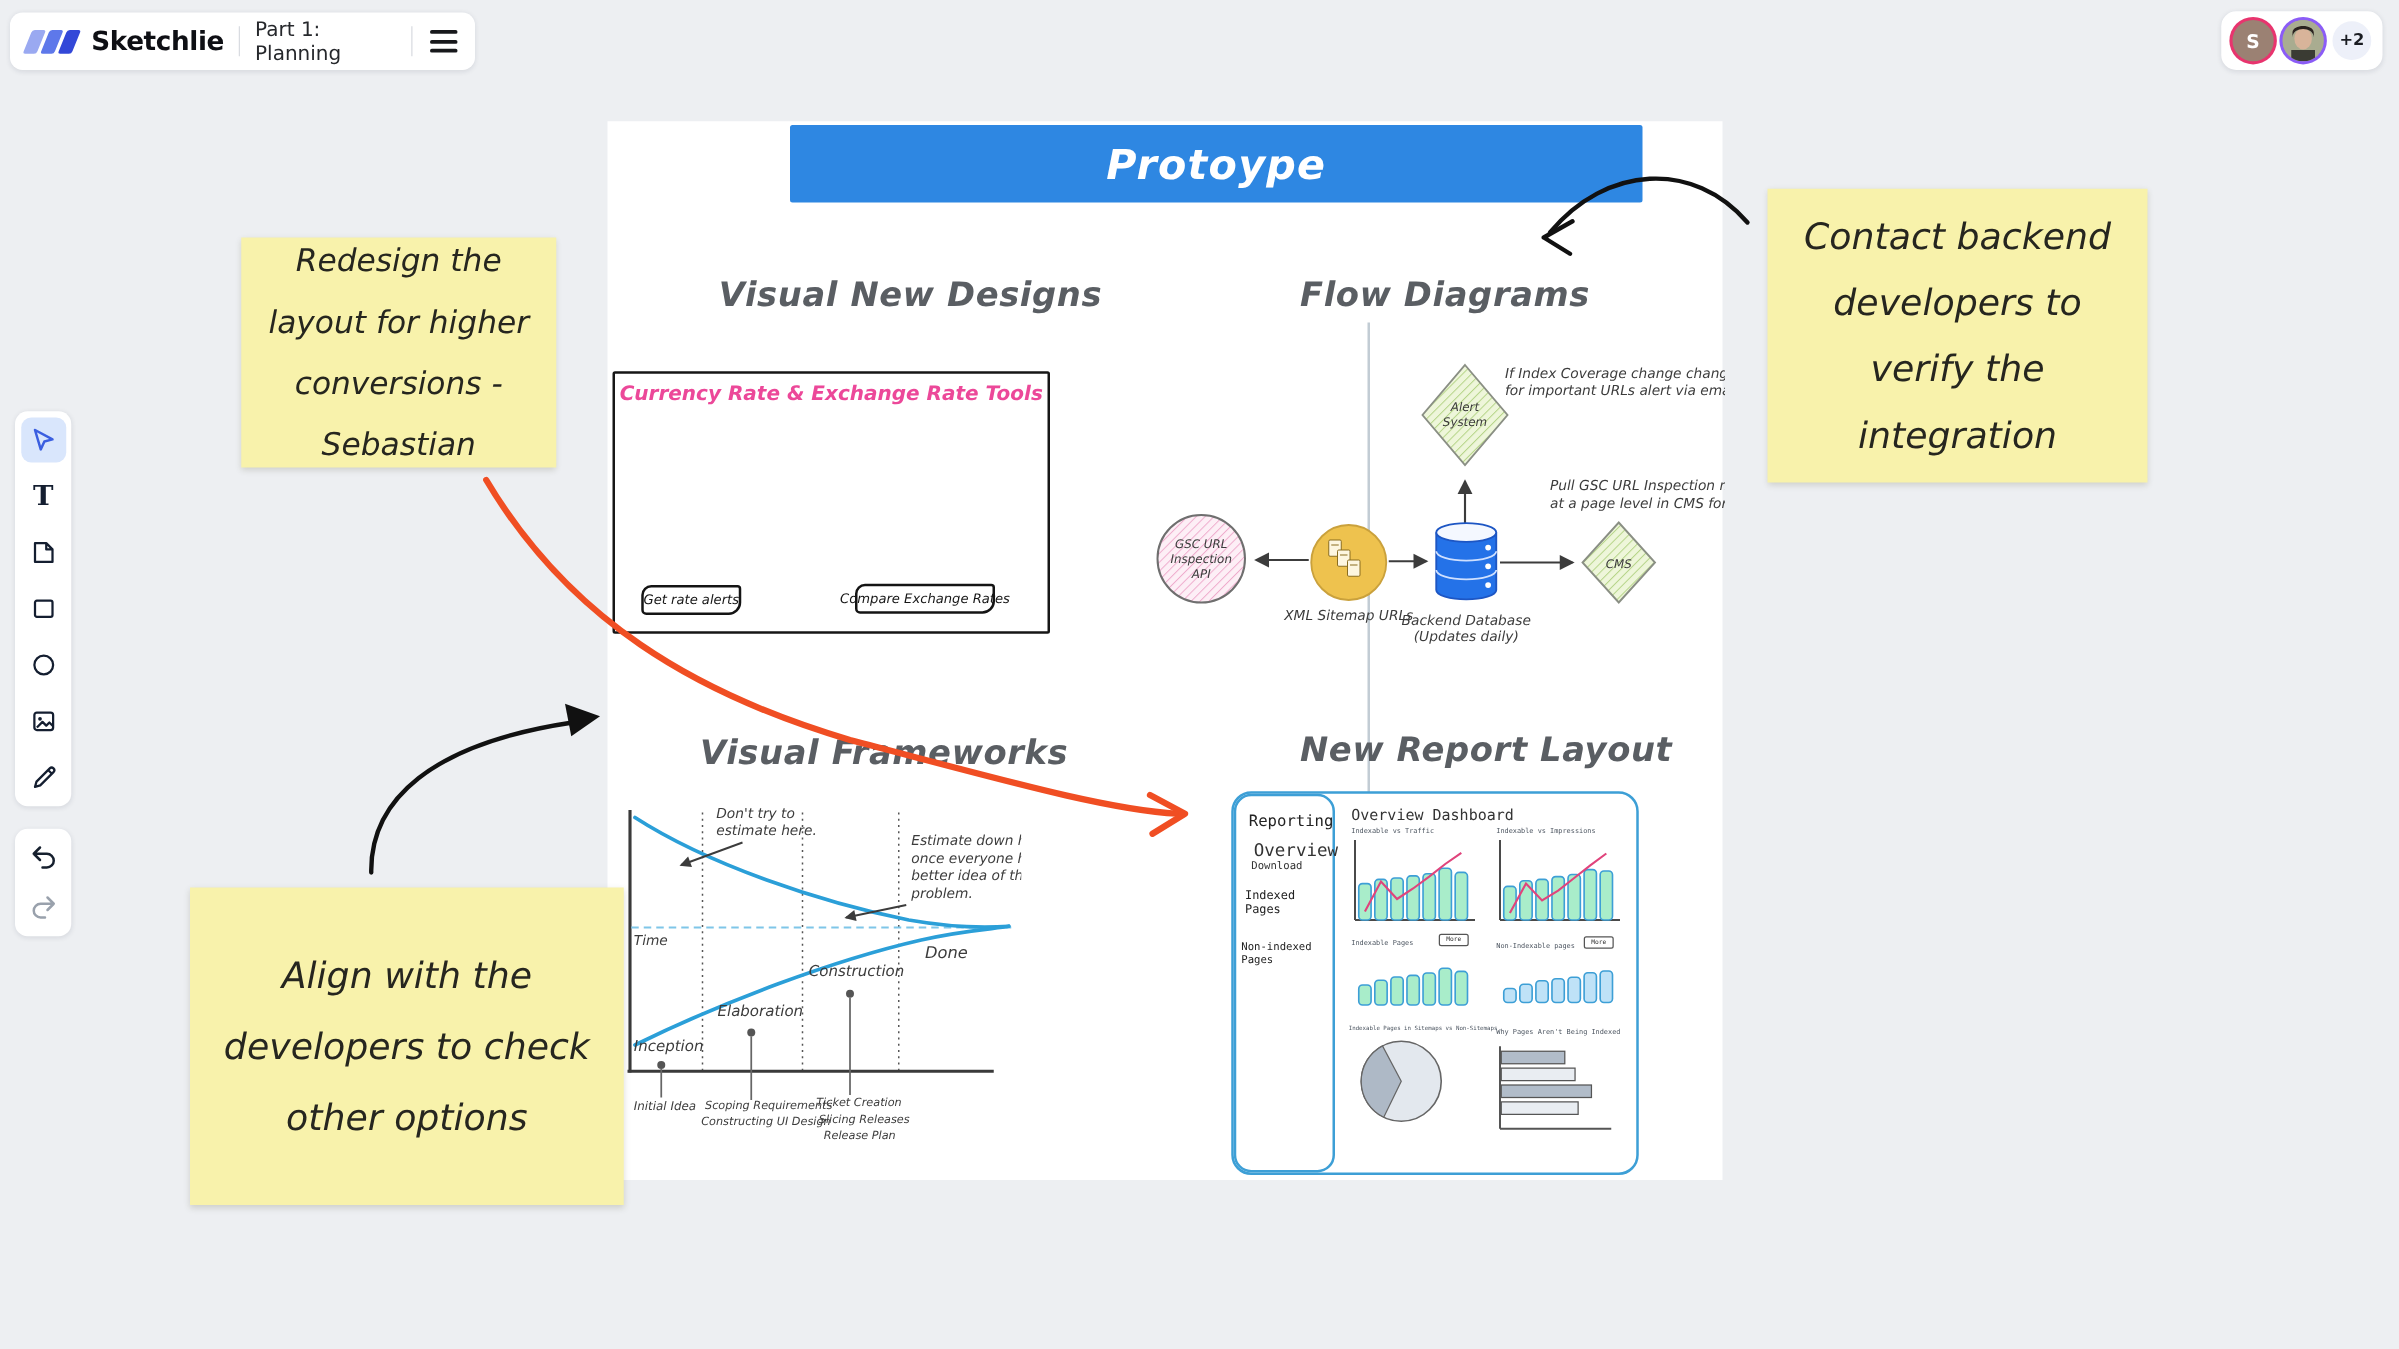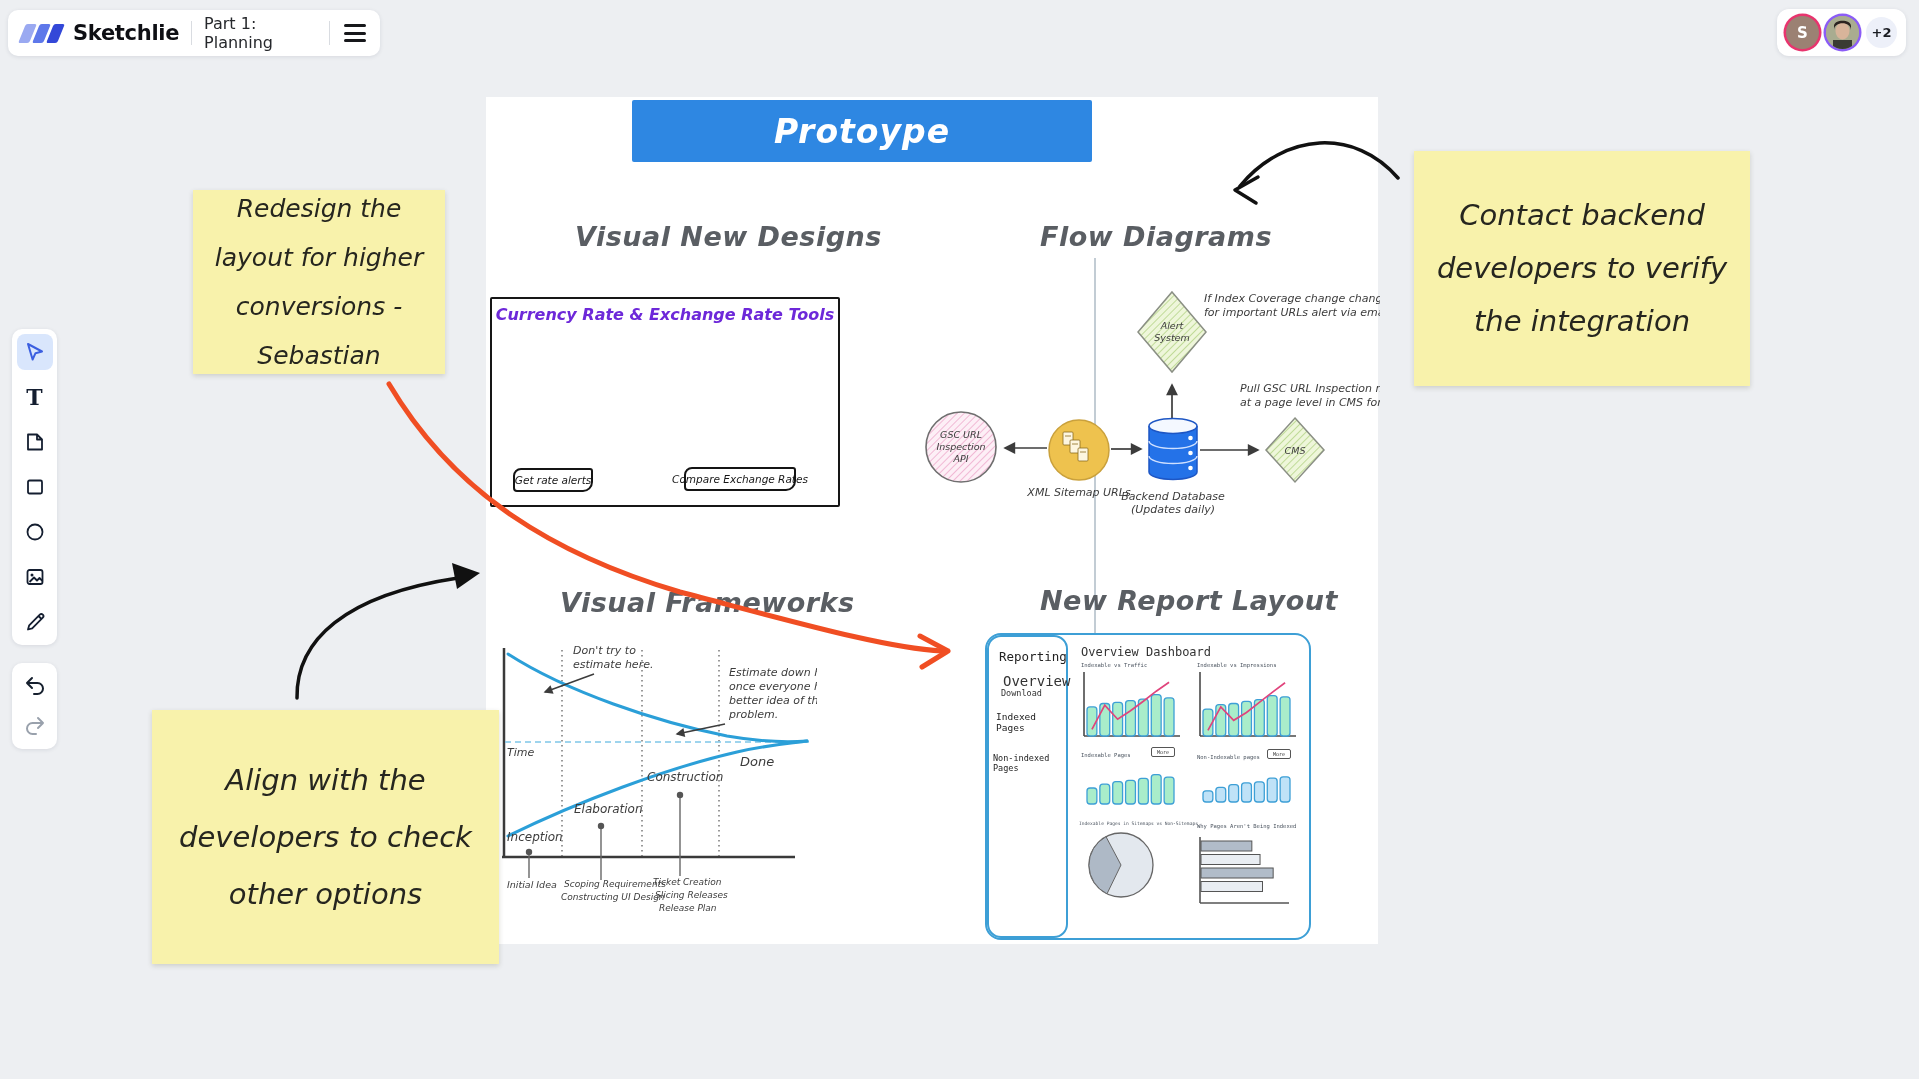--- a/index.html
+++ b/index.html
@@ -23,26 +23,26 @@
   .avmore{width:31px;height:31px;border-radius:50%;background:#edf0f9;color:#1a1c22;display:flex;align-items:center;justify-content:center;font-size:13px;font-weight:700;}
   
   .tools{left:12px;top:329px;width:45px;height:316px;display:flex;flex-direction:column;align-items:center;padding:5px 0;box-sizing:border-box;justify-content:space-between;z-index:10;}
   .tools2{left:12px;top:663px;width:45px;height:86px;display:flex;flex-direction:column;align-items:center;justify-content:space-evenly;z-index:10;}
   .tool{width:36px;height:36px;display:flex;align-items:center;justify-content:center;border-radius:8px;cursor:pointer;}
   .tool.sel{background:#d9e6fc;}
   .ticon{font-family:"DejaVu Serif","Liberation Serif",serif;font-size:22px;font-weight:700;color:#141e30;line-height:1;}
   
   .canvas{left:486px;top:97px;width:892px;height:847px;background:#fff;z-index:1;}
   .divline{left:1094px;top:258px;width:2px;height:682px;background:#c2ccd4;z-index:2;}
-  .banner{left:632px;top:100px;width:460px;height:62px;background:#2e87e2;border-radius:2px;display:flex;align-items:center;justify-content:center;z-index:2;}
+  .banner{left:632px;top:100px;width:682px;height:62px;background:#2e87e2;border-radius:2px;display:flex;align-items:center;justify-content:center;z-index:2;}
   .banner div{color:#fff;font-size:33px;font-style:italic;font-weight:700;letter-spacing:1px;}
   .sechead{position:absolute;font-size:27px;font-style:italic;font-weight:600;color:#5a5e63;letter-spacing:.5px;text-align:center;z-index:2;white-space:nowrap;}
   
   .frame{left:490px;top:297px;width:346px;height:206px;border:2.5px solid #161616;border-radius:2px;background:#fff;z-index:2;}
-  .frametitle{position:absolute;top:6px;left:0;width:100%;text-align:center;font-size:16px;font-style:italic;color:#6d28d9;font-weight:600;}
+  .frametitle{position:absolute;top:6px;left:0;width:100%;text-align:center;font-size:16px;font-style:italic;color:#ec4899;font-weight:600;}
   .mock{position:absolute;background:#fff;border:2px solid #141414;border-radius:3px;box-sizing:border-box;overflow:hidden;}
   .navy{background:#1e3a5f;color:#fff;text-align:center;}
   .tiny{color:#b9c6d8;}
   .sketchbox{position:absolute;background:#fff;border:2px solid #141414;border-radius:8px 3px 10px 4px;display:flex;align-items:center;justify-content:center;font-style:italic;font-size:10.5px;color:#161616;z-index:3;white-space:nowrap;}
   .mrow{margin:3px 6px 0 6px;border:.7px solid #b5b5b5;border-radius:1.5px;height:8px;display:flex;align-items:center;gap:2px;padding:0 2px;font-size:3.4px;color:#555;}
   .chk{width:3.2px;height:3.2px;border:.6px solid #999;}
   .btn-gray{margin:3px 6px 0 6px;height:8px;background:#c9cdd3;border-radius:1.5px;display:flex;align-items:center;justify-content:center;color:#fff;font-size:3.6px;}
   .badge{background:#0b0b0b;color:#fff;border-radius:1.5px;height:7px;display:flex;align-items:center;justify-content:center;font-size:3.2px;padding:0 3px;}
   
   .dash{left:985px;top:633px;width:322px;height:303px;border:2px solid #3d9fd6;border-radius:16px;background:#fff;z-index:2;font-family:"DejaVu Sans Mono","Liberation Mono",monospace;}
@@ -312,21 +312,21 @@
     <path d="M1398,178 C1355,128 1285,132 1240,186" fill="none" stroke="#111" stroke-width="3.5" stroke-linecap="round"></path>
     <path d="M1235,190 L1258,177 M1235,190 L1256,203" fill="none" stroke="#111" stroke-width="3.5" stroke-linecap="round"></path>
     <path d="M297,698 C296,640 345,595 458,578" fill="none" stroke="#111" stroke-width="3.5" stroke-linecap="round"></path>
     <polygon points="480,573 452,563 457,589" fill="#111"></polygon>
     <path d="M389,384 C455,495 555,555 680,592 C795,622 885,648 942,651" fill="none" stroke="#f04e23" stroke-width="5" stroke-linecap="round"></path>
     <path d="M948,651 L920,636 M948,651 L922,667" fill="none" stroke="#f04e23" stroke-width="5" stroke-linecap="round"></path>
   </svg>
 
   <div class="note" style="left:193px;top:190px;width:252px;height:184px;font-size:25px;line-height:49px;padding:0 10px;box-sizing:border-box;">Redesign the layout for higher conversions - Sebastian</div>
   <div class="note" style="left:152px;top:710px;width:347px;height:254px;font-size:29px;line-height:57px;padding:0 16px;box-sizing:border-box;">Align with the developers to check other options</div>
-  <div class="note" style="left:1414px;top:151px;width:336px;height:235px;font-size:29px;line-height:53px;padding:0 12px;box-sizing:border-box;">Contact backend developers to verify the integration</div>
+  <div class="note" style="left:1414px;top:151px;width:304px;height:235px;font-size:29px;line-height:53px;padding:0 12px;box-sizing:border-box;">Contact backend developers to verify the integration</div>
 
   <div class="abs card hdr">
     <span class="logo">
       <span class="stripe" style="background:#9aa9f1;"></span>
         <span class="stripe" style="background:#5e78ea;"></span>
         <span class="stripe" style="background:#3348d8;"></span>
     </span>
     <span class="appname">Sketchlie</span>
     <span class="vdiv"></span>
     <span class="boardtitle">Part 1: Planning</span>

